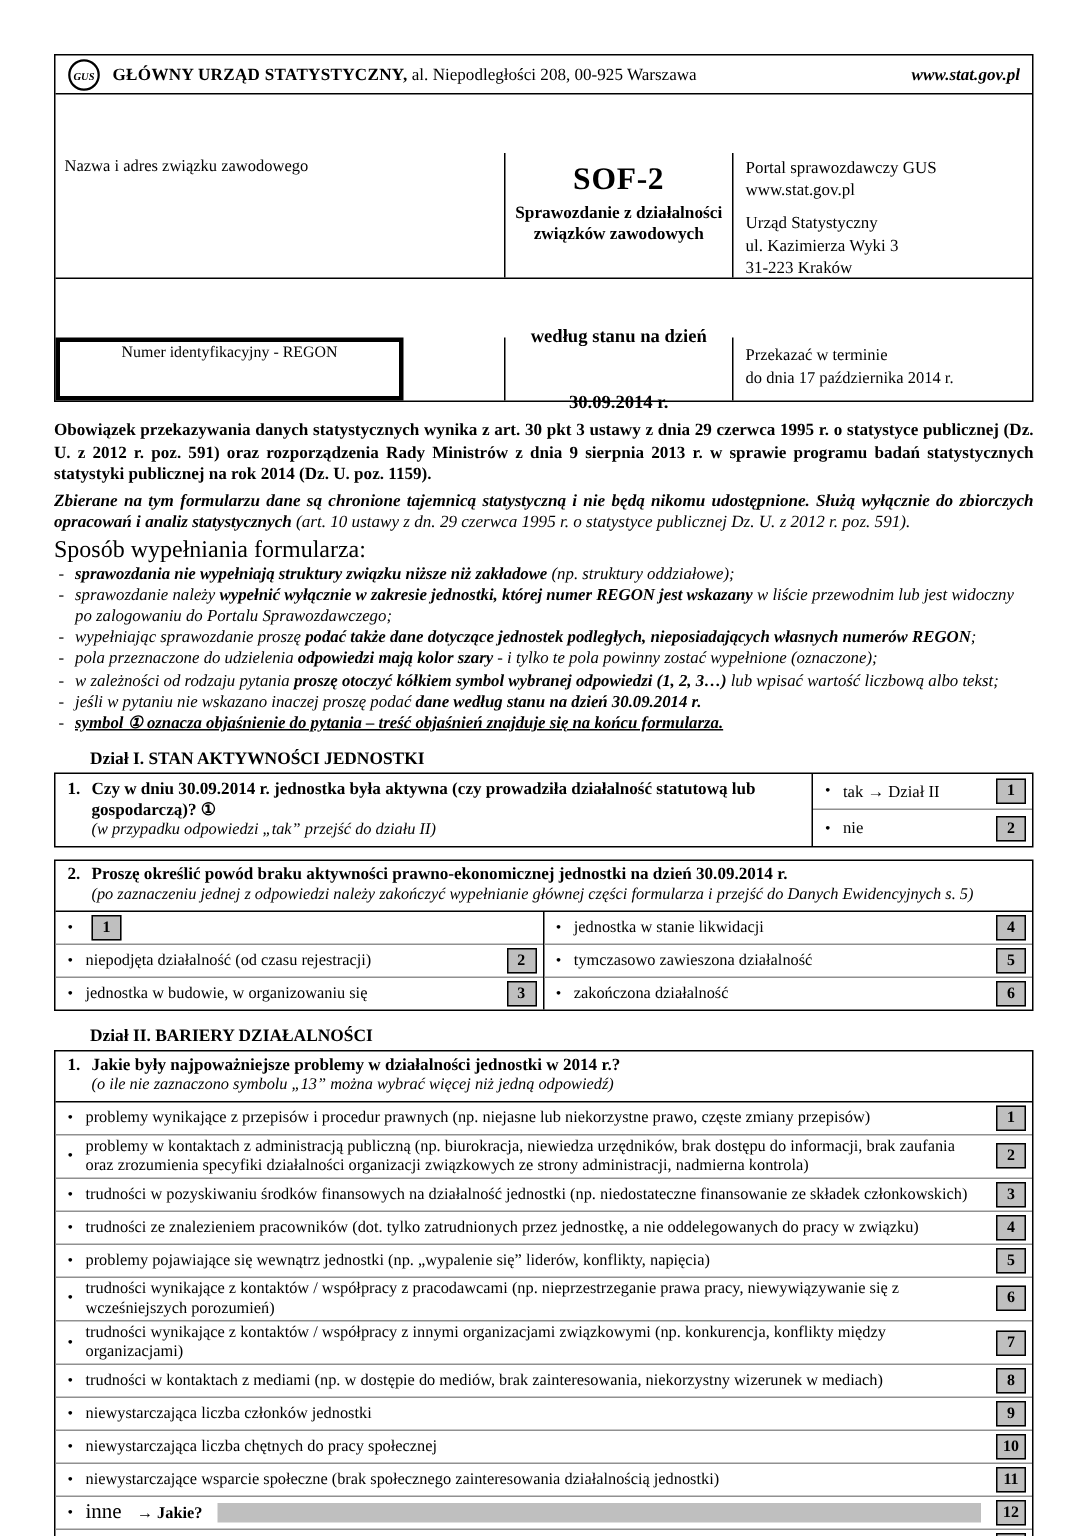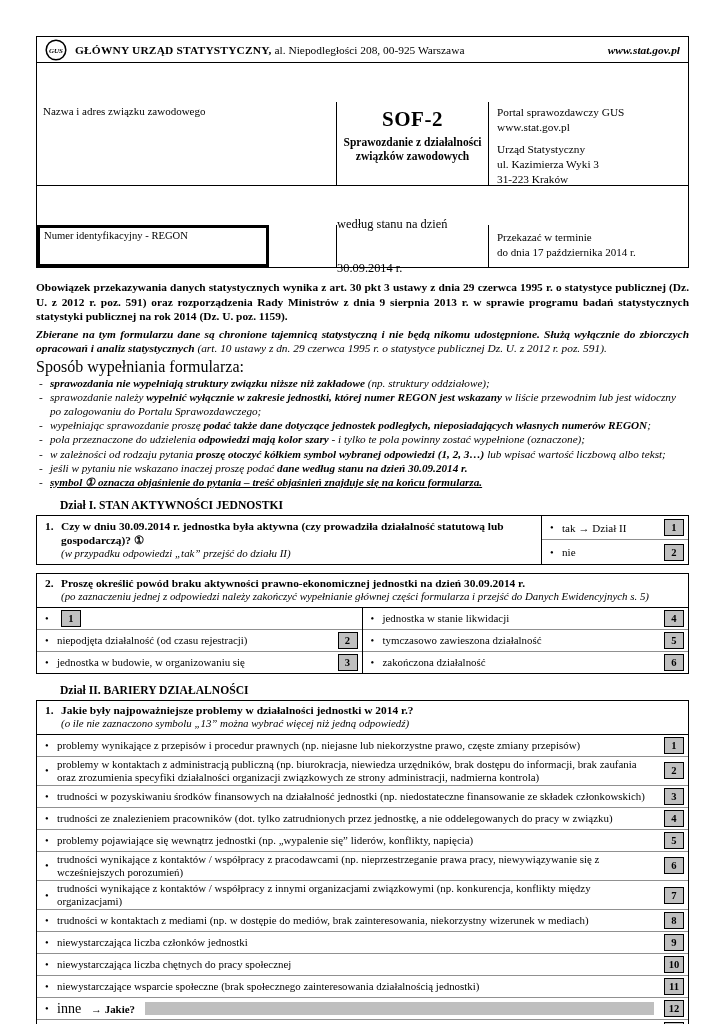--- a/index.html
+++ b/index.html
@@ -19,23 +19,23 @@
   .col-b { width:152px; border-right:1px solid #000; }
   .col-c { flex:1; }
   .row-b { height:84px; border-bottom:1px solid #000; }
   .row-b .col-a { padding:3px 6px; font-size:11px; }
   .row-b .col-b { text-align:center; }
   .form-code { font-size:21px; font-weight:bold; margin-top:5px; letter-spacing:.5px; }
   .form-title { font-size:11.5px; font-weight:bold; line-height:1.22; margin-top:3px;font-family:Liberation Serif, serif; }
   .row-b .col-c { padding:3px 8px; font-size:11.3px; line-height:1.3; }
   .office-block { margin-top:8px; }
   .row-c { height:42px; }
-  .row-c .col-a { padding:0; }
+  .row-c .col-a { padding:0;text-align:center; }
   .regon-box { border:3px solid #000; width:232px; height:100%; padding:2px 4px; font-size:10.6px; }
-  .asof { display:flex; flex-direction:column; justify-content:center; text-align:left; font-weight:normal; font-size:12.4px; line-height:1.3;gap:28px; }
+  .asof { display:flex; flex-direction:column; justify-content:center; text-align:center; font-weight:bold; font-size:12.4px; line-height:1.3;gap:28px; }
   .deadline { padding:5px 8px; font-size:11px; line-height:1.32; }
 
   
   .obligation { font-weight:bold; text-align:justify; font-size:11.4px; line-height:1.28; margin-top:12px; }
   .secrecy { font-style:italic; text-align:justify; font-size:11.4px; line-height:1.28; margin-top:3px; }
   .seg-b { font-weight:bold; }
   .seg-bu { font-weight:bold; text-decoration:underline; }
   .howto-title { font-size:16px; margin-top:2px; }
   .howto { font-style:italic; font-size:11.2px; line-height:1.26; }
   .howto-item { display:flex; }

